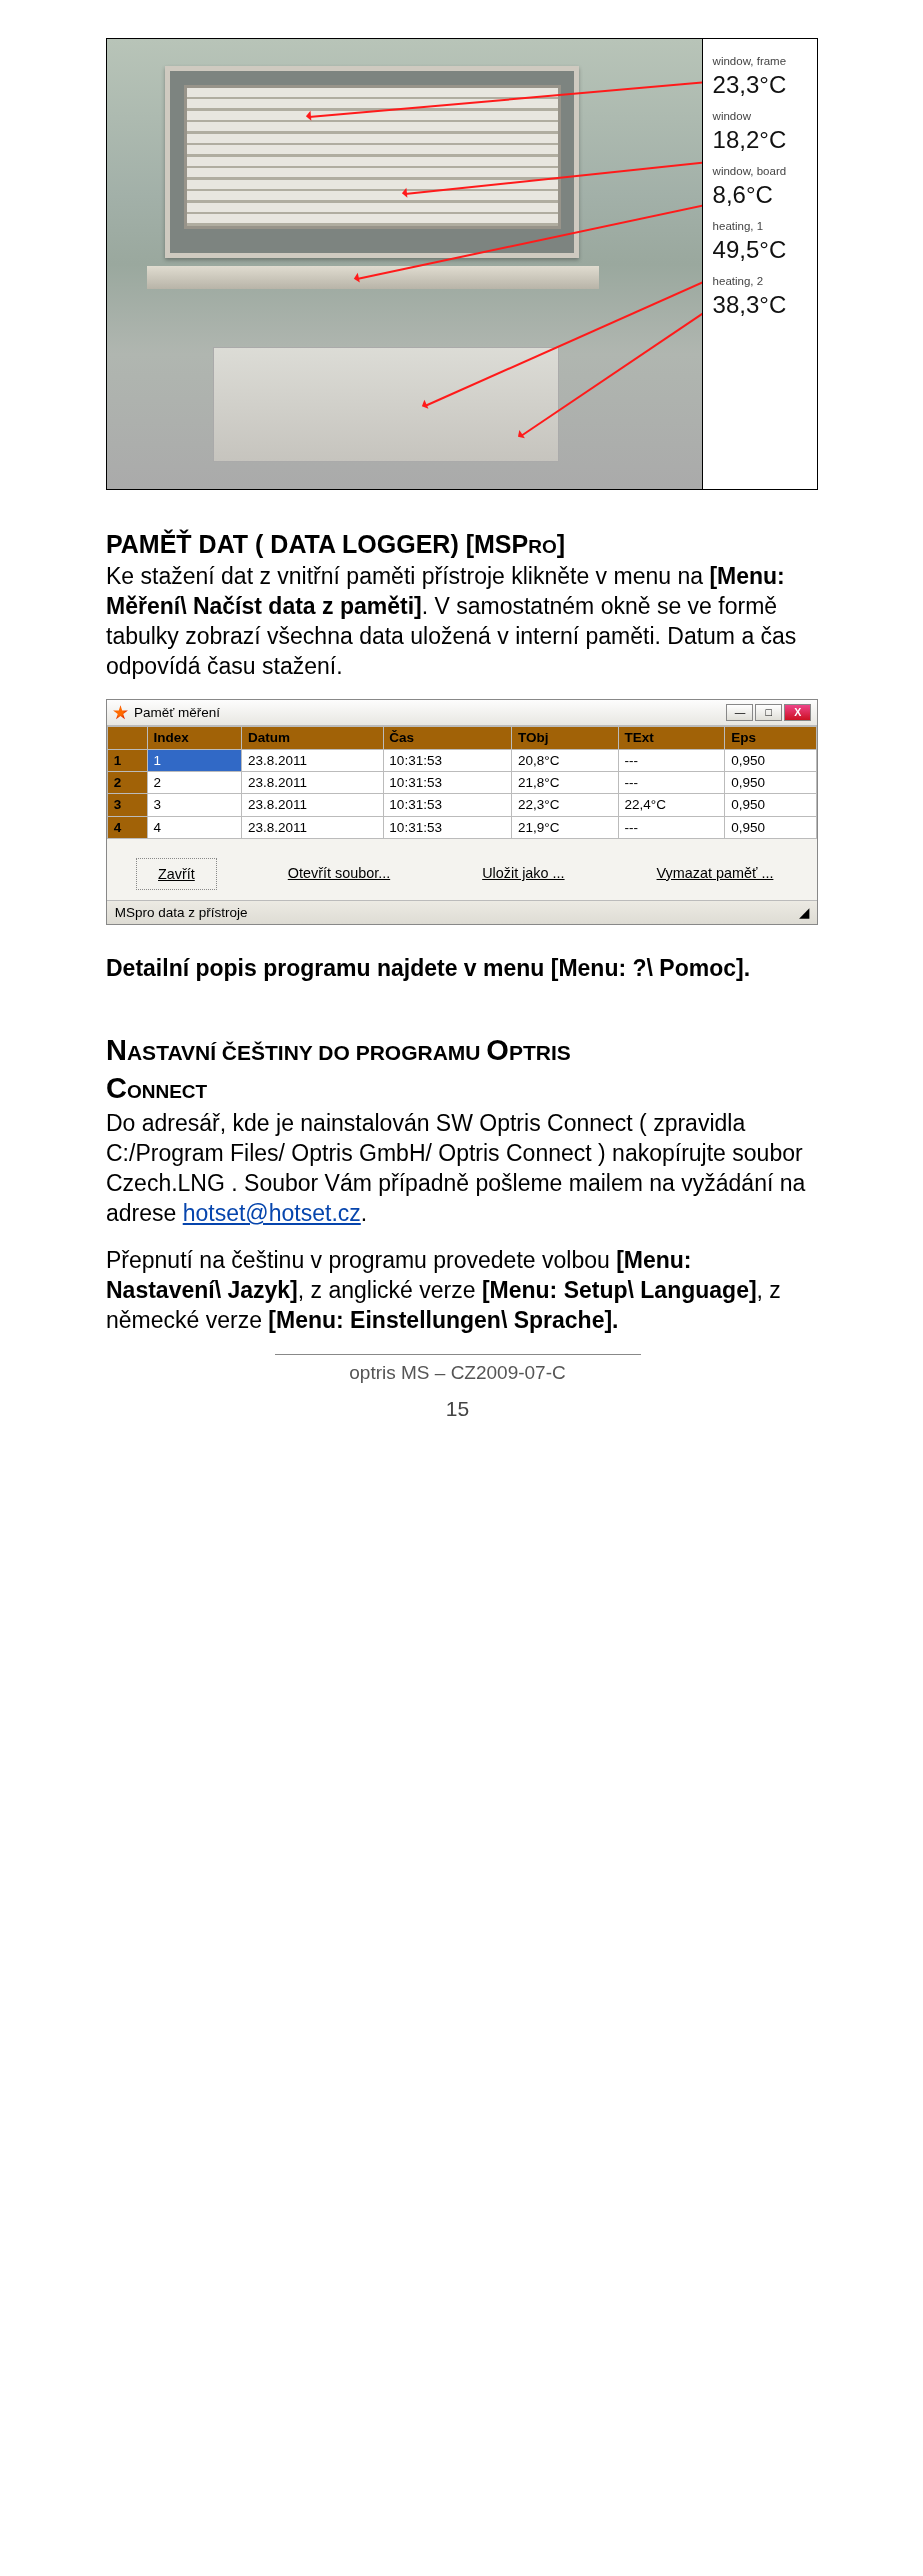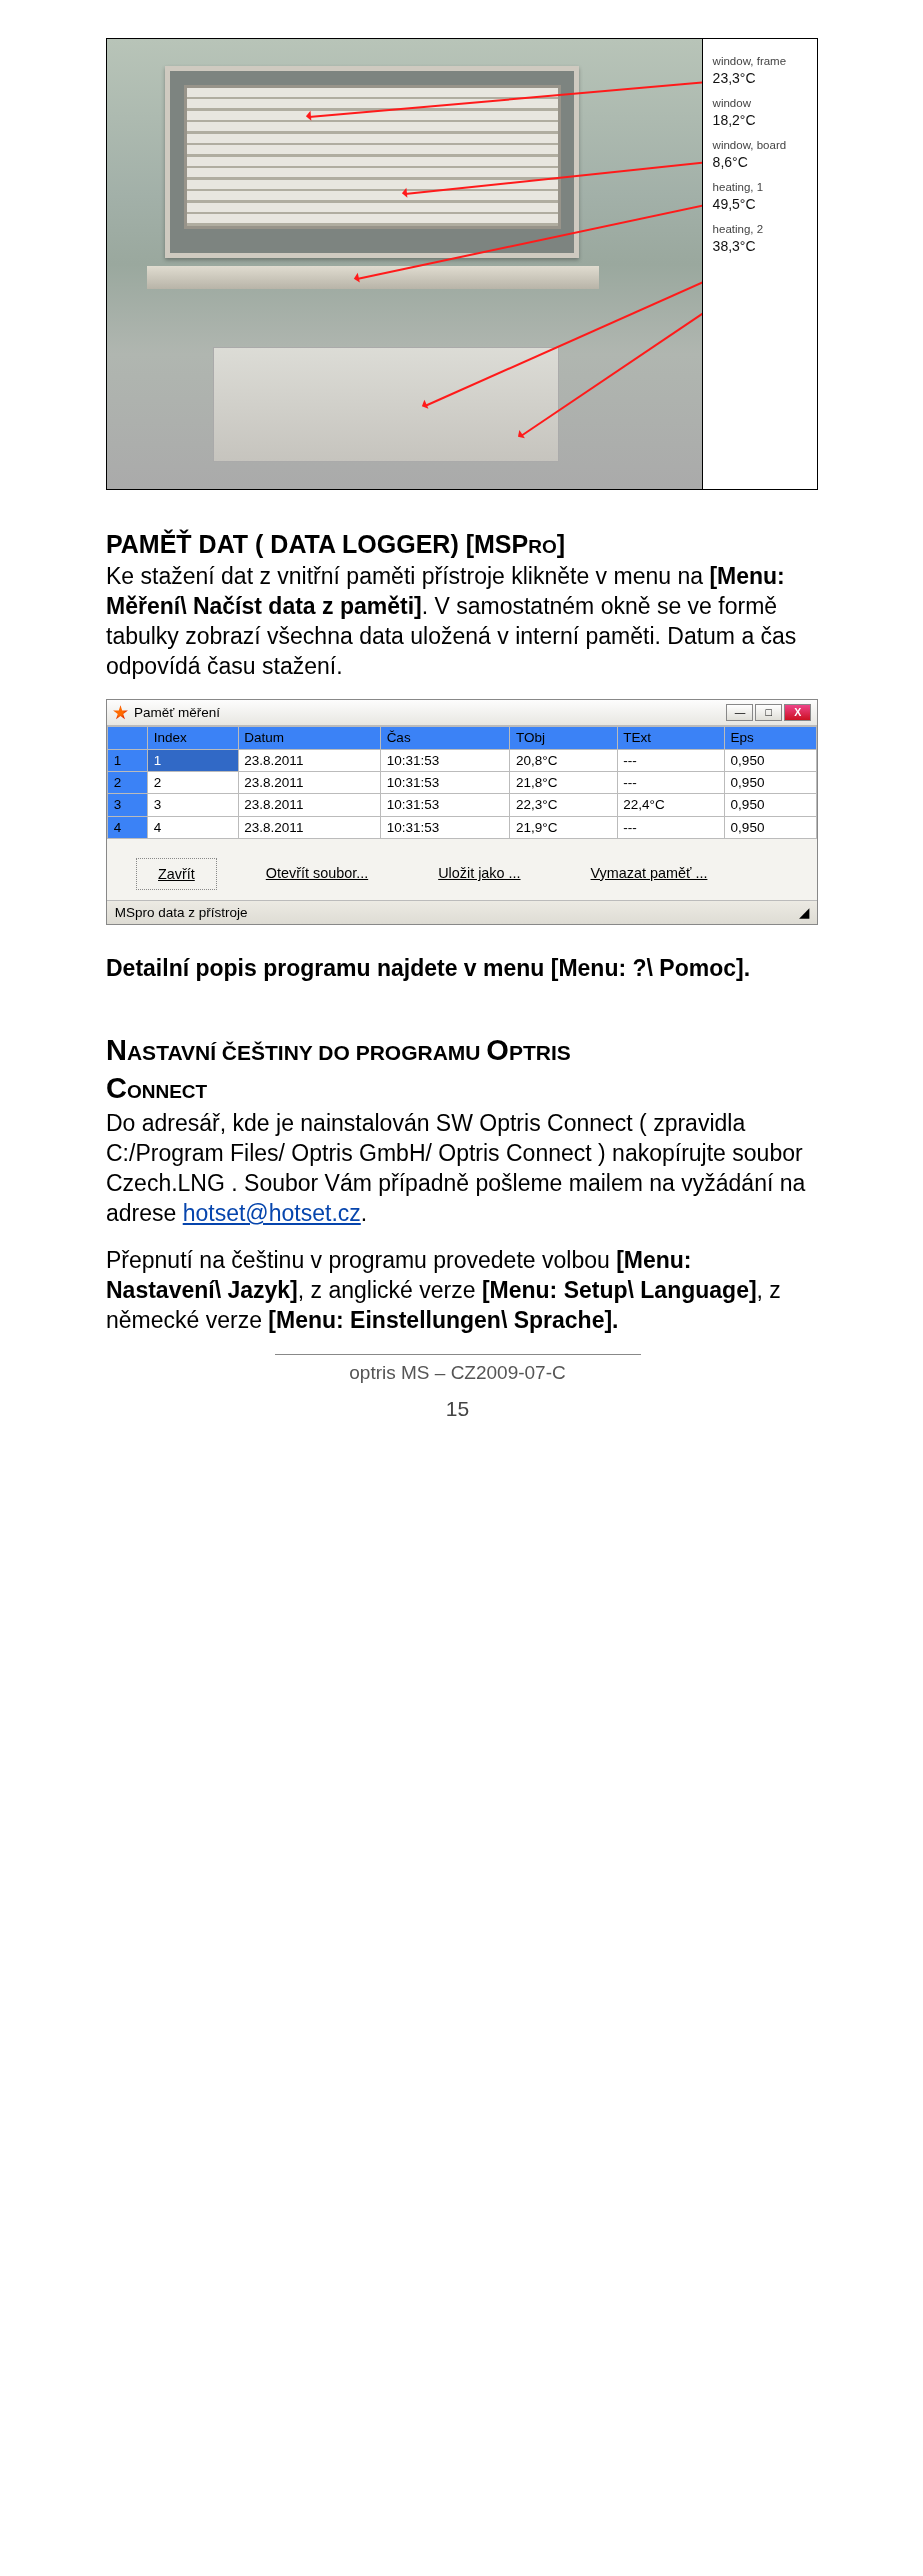--- a/index.html
+++ b/index.html
@@ -67,21 +67,21 @@
   }
   .temps {
     width: 115px;
     background: #fff;
     border-left: 1.9px solid #000;
     padding: 5.8px 9.6px;
     font-size: 14.4px;
   }
   .temp-block { margin-bottom: 7.7px; }
   .temp-label { font-size: 11.5px; color: #444; margin-top: 9px; }
-  .temp-value { font-size: 14px; font-weight: 400; color: #111; }
+  .temp-value { font-size: 24px; font-weight: 400; color: #111; }
 
   h2.section {
     font-size: 25px;
     font-weight: bold;
     margin: 25px 0 1.9px 0;
     font-variant: normal;
   }
   p.body { margin: 1.9px 0 17.3px 0; max-width: 712px; }
   strong { font-weight: bold; }
   a.mail { color: #0645ad; text-decoration: underline; }
@@ -114,24 +114,24 @@
     font-size: 10.6px;
   }
   .win-btn.close { background: linear-gradient(180deg,#e48,#c12); color: #fff; font-weight:bold; }
   table.data {
     width: 100%; border-collapse: collapse; background: #fff;
     font-size: 13.5px;
   }
   table.data th, table.data td {
     border: 1px solid #bbb; padding: 1.9px 5.8px; text-align: left;
   }
-  table.data th { background: #3b82f6; font-weight: normal; }
+  table.data th { background: #a16207; font-weight: bold; }
   .selcell { background: #3169c6; color: #fff; }
   .btn-row {
-    display: flex; gap: 28px; padding: 19px 19px 9.6px 29px;
+    display: flex; gap: 50px; padding: 19px 19px 9.6px 29px;
   }
   .dlg-btn {
     border: 1px dotted #888; padding: 5.8px 21px;
     background: #f4f3ef; font-size: 14.4px; text-decoration: underline;
   }
   .status {
     background: linear-gradient(180deg,#eceae3,#dedcd4);
     border-top: 1px solid #bbb;
     padding: 2.9px 7.7px; font-size: 13.5px;
     display:flex; justify-content: space-between;

